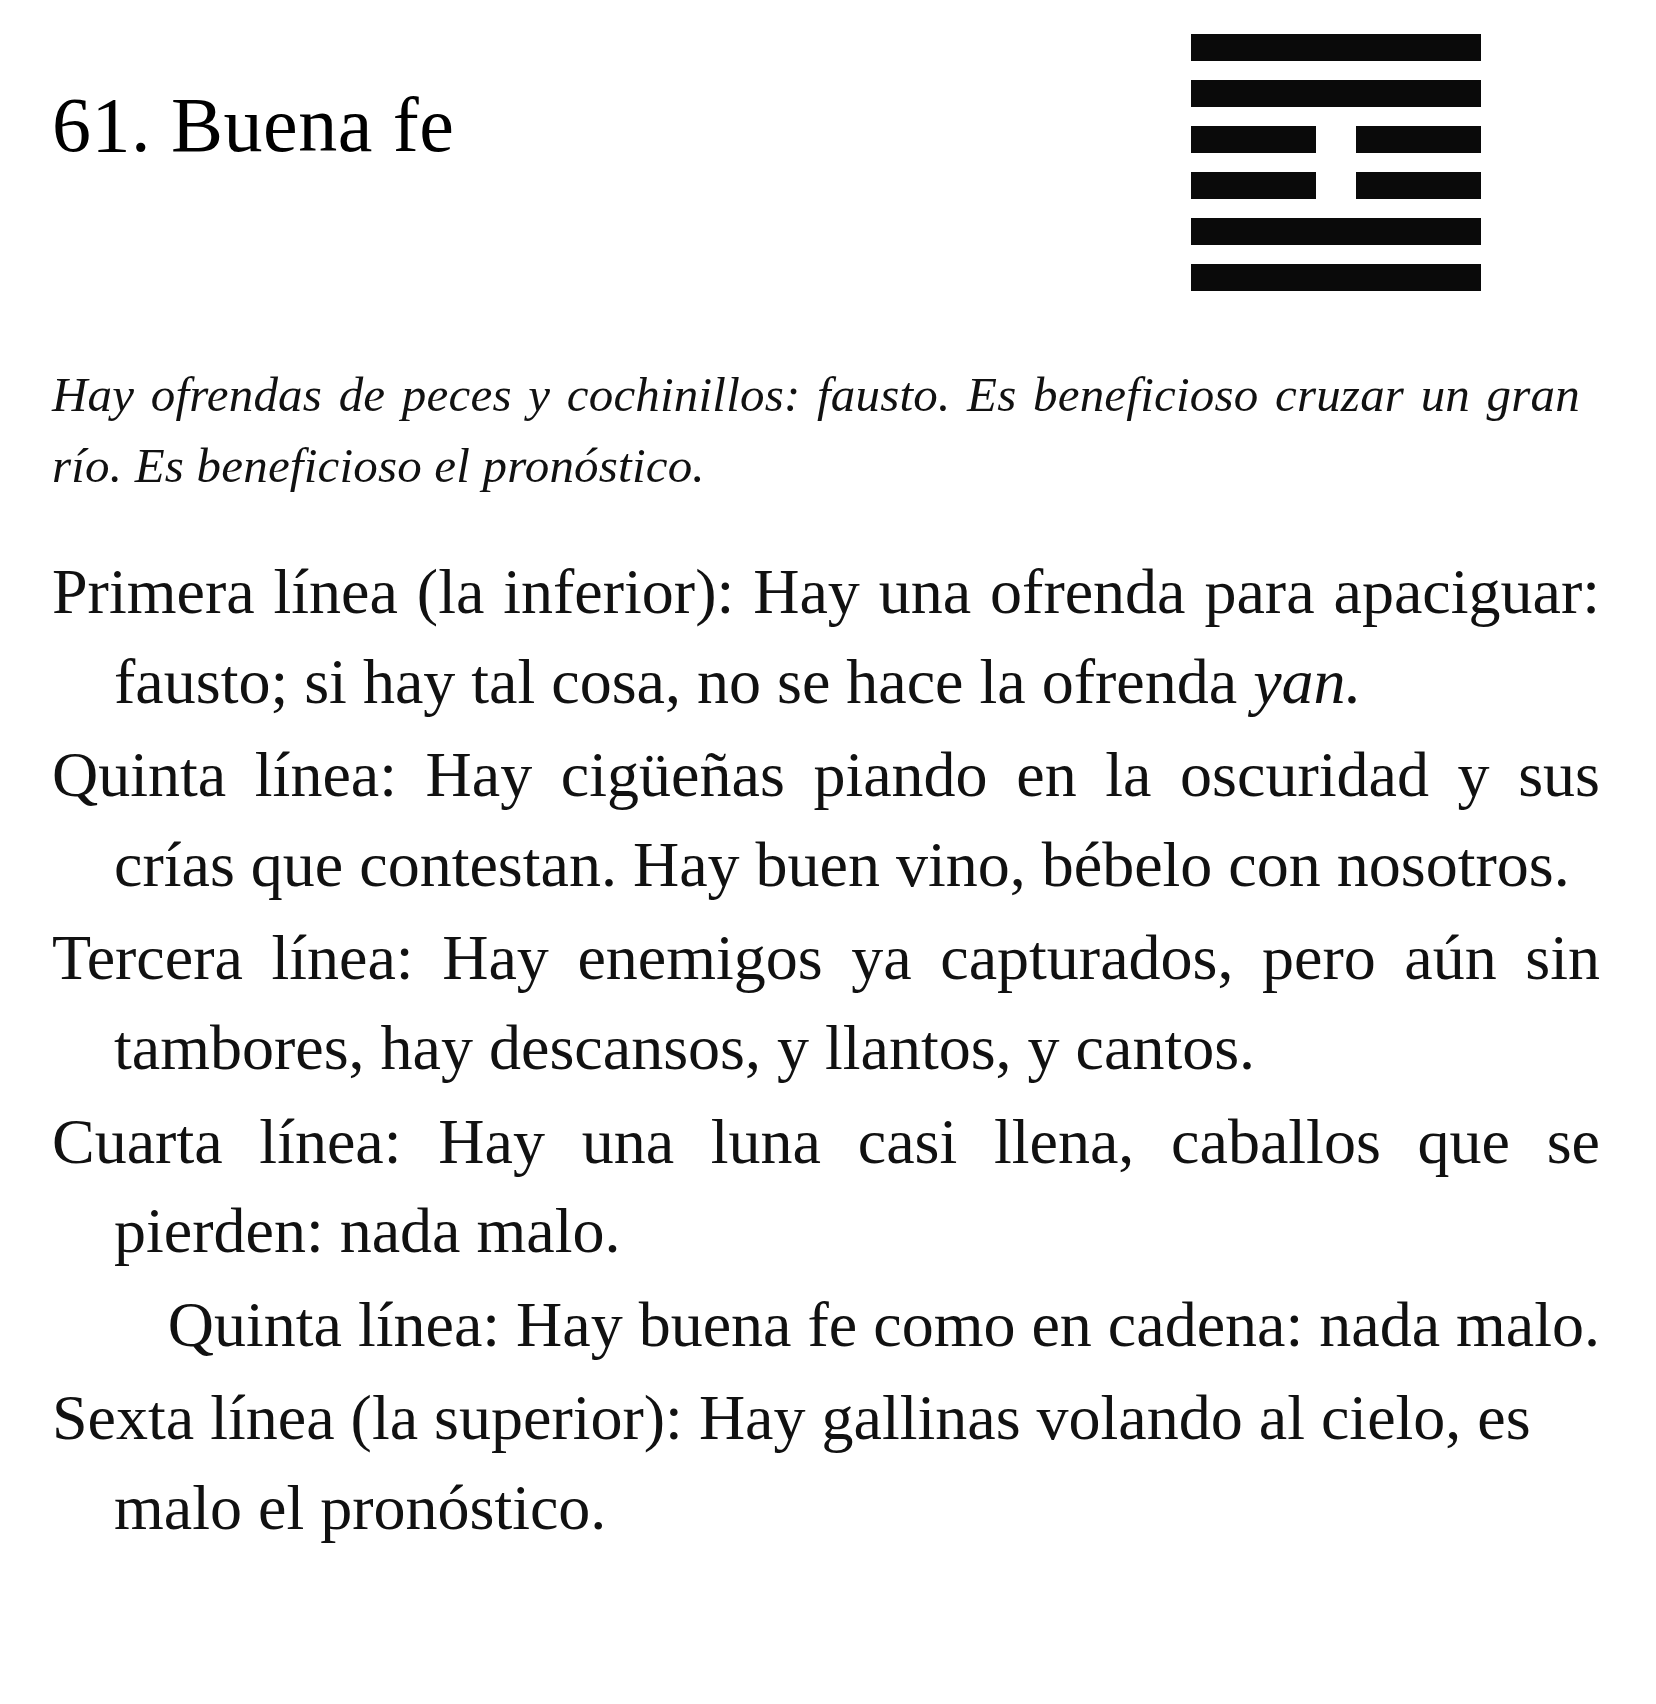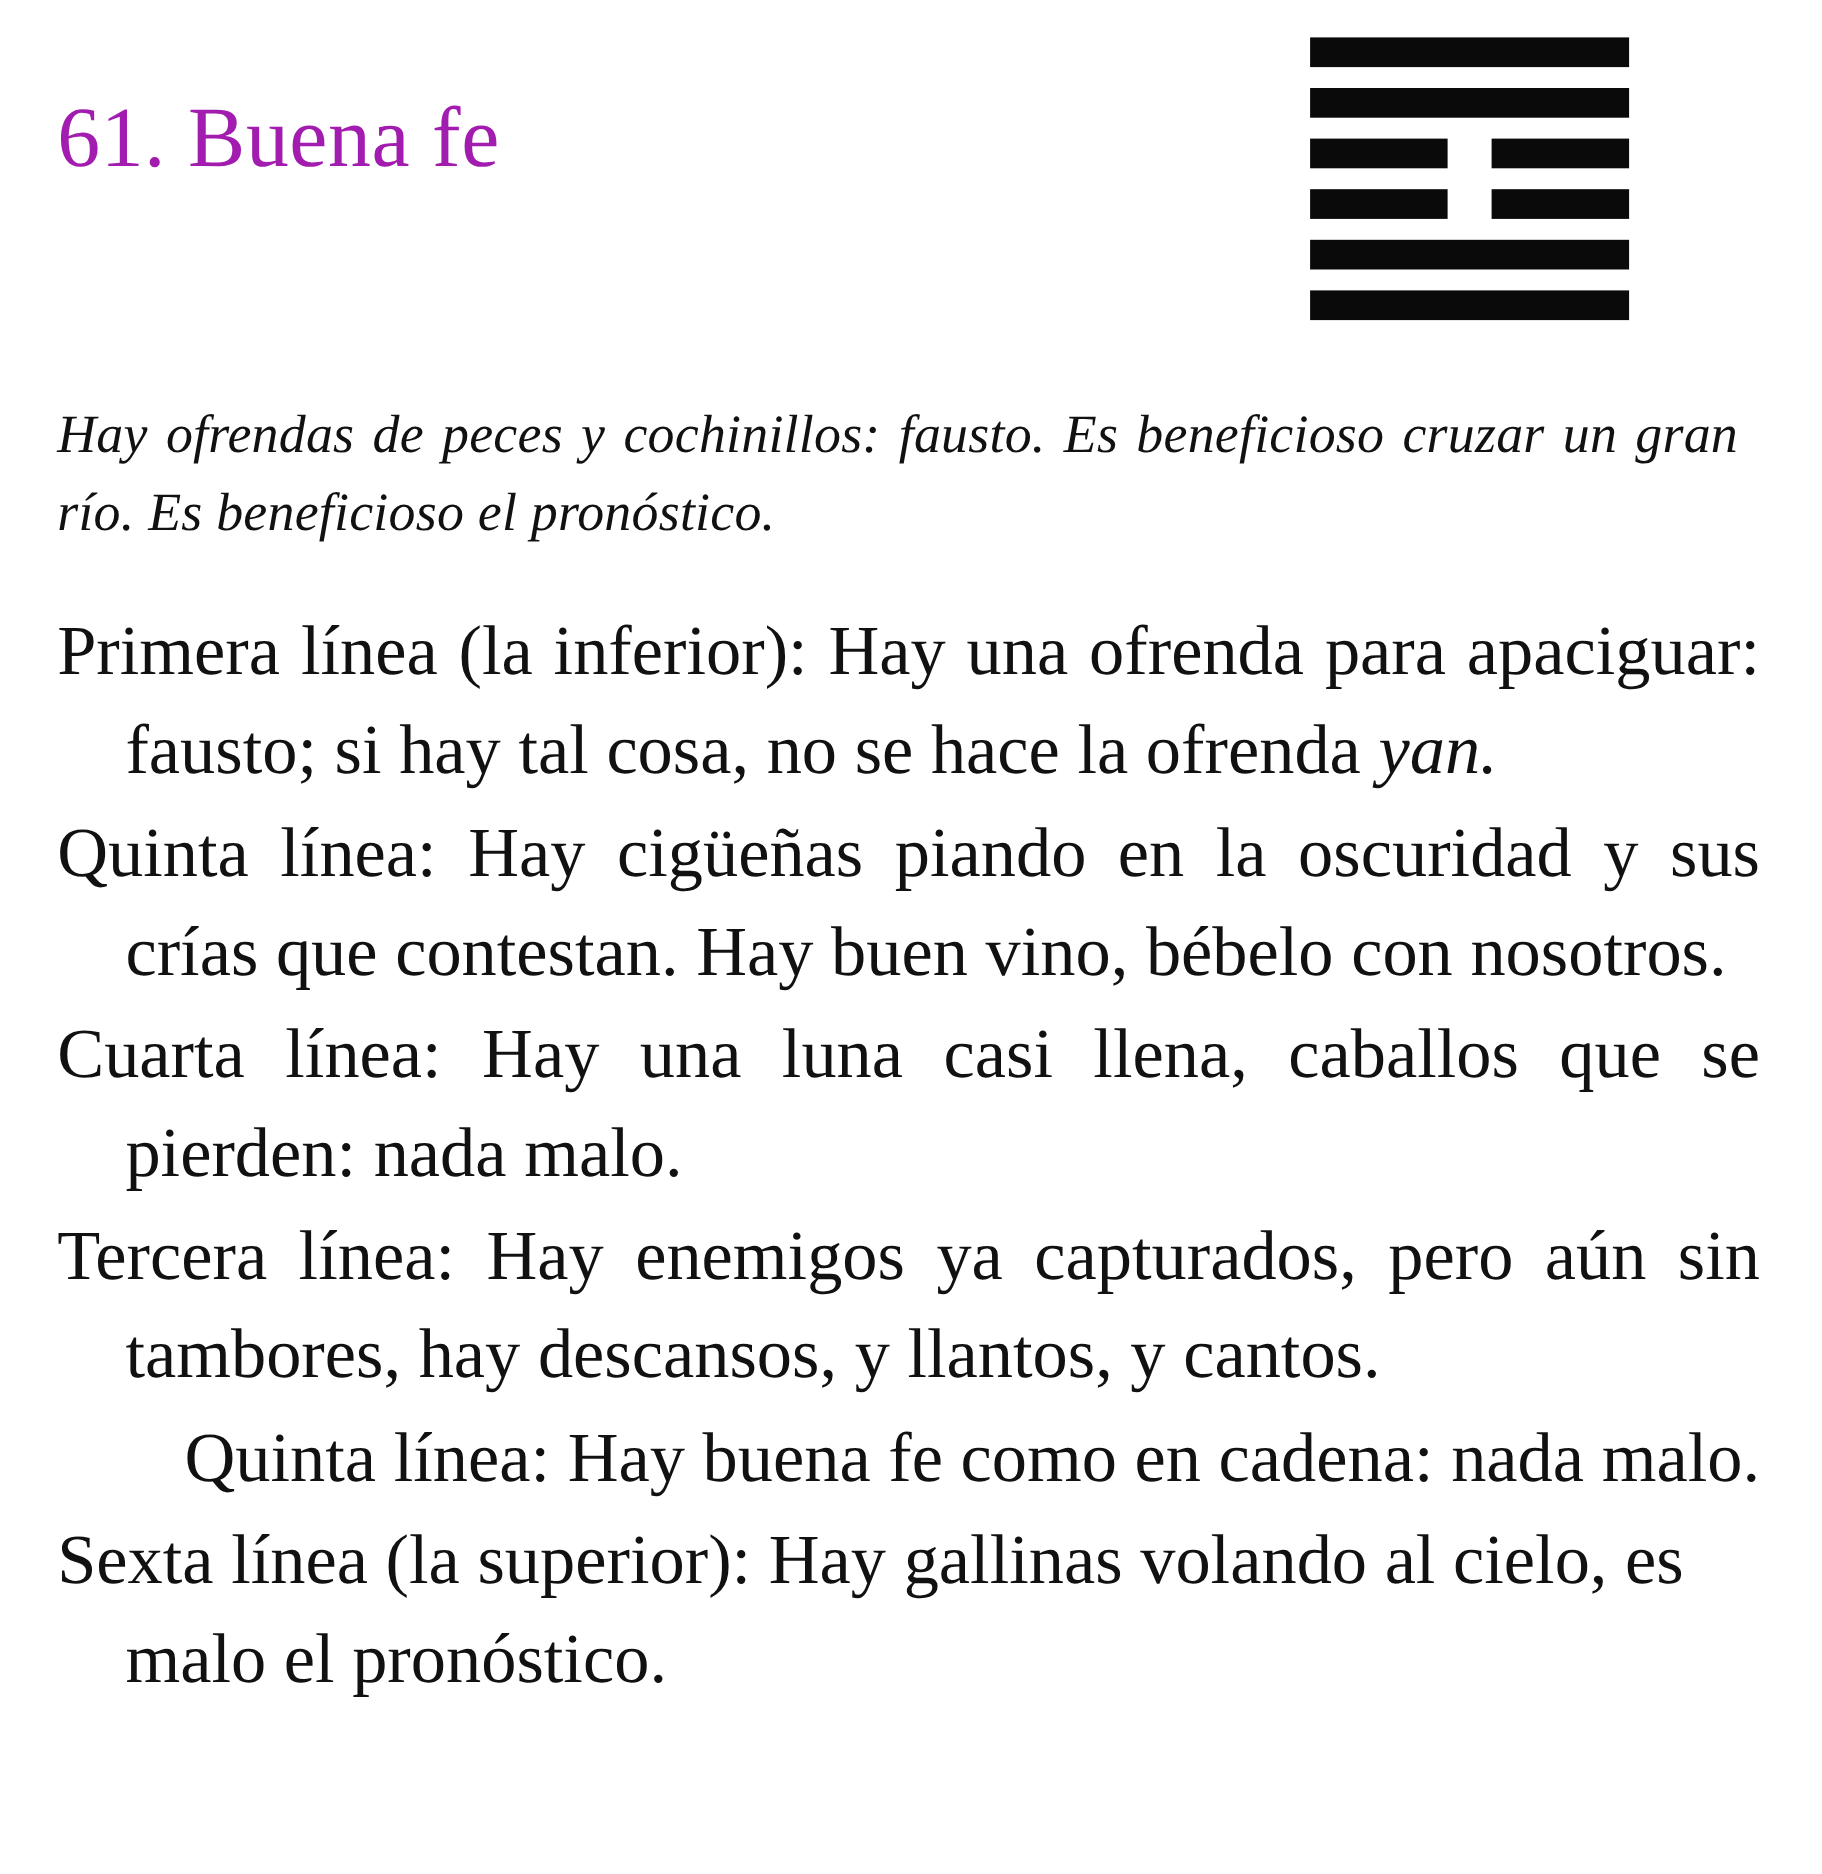--- a/index.html
+++ b/index.html
@@ -28,21 +28,21 @@
     height: 360px;
   }
   .chapter-title {
     position: absolute;
     left: 52px;
     top: 28px;
     font-family: "Liberation Serif", serif;
     font-size: 78px;
     font-weight: 400;
     letter-spacing: 0.5px;
-    color: #a21caf;
+    color: #000000;
     white-space: nowrap;
   }
 
   
   .hexagram {
     position: absolute;
     right: 175px;
     top: 34px;
     width: 290px;
     display: flex;
@@ -149,24 +149,24 @@
     <p class="judgement">Hay ofrendas de peces y cochinillos: fausto. Es beneficioso cruzar un gran río. Es beneficioso el pronóstico.</p>
 
     <ul class="lines-list">
       <li class="line-item">
         <span>Primera línea (la inferior): Hay una ofrenda para apaciguar: fausto; si hay tal cosa, no se hace la ofrenda </span><span class="ital">yan.</span>
       </li>
       <li class="line-item">
         <span>Quinta línea: Hay cigüeñas piando en la oscuridad y sus crías que contestan. Hay buen vino, bébelo con nosotros.</span>
       </li>
       <li class="line-item">
-        <span>Cuarta línea: Hay una luna casi llena, caballos que se pierden: nada malo.</span>
+        <span>Tercera línea: Hay enemigos ya capturados, pero aún sin tambores, hay descansos, y llantos, y cantos.</span>
       </li>
       <li class="line-item">
-        <span>Tercera línea: Hay enemigos ya capturados, pero aún sin tambores, hay descansos, y llantos, y cantos.</span>
+        <span>Cuarta línea: Hay una luna casi llena, caballos que se pierden: nada malo.</span>
       </li>
       <li class="line-item no-justify">
         <span>Quinta línea: Hay buena fe como en cadena: nada malo.</span>
       </li>
       <li class="line-item">
         <span>Sexta línea (la superior): Hay gallinas volando al cielo, es malo el pronóstico.</span>
       </li>
     </ul>
 
   </div>

